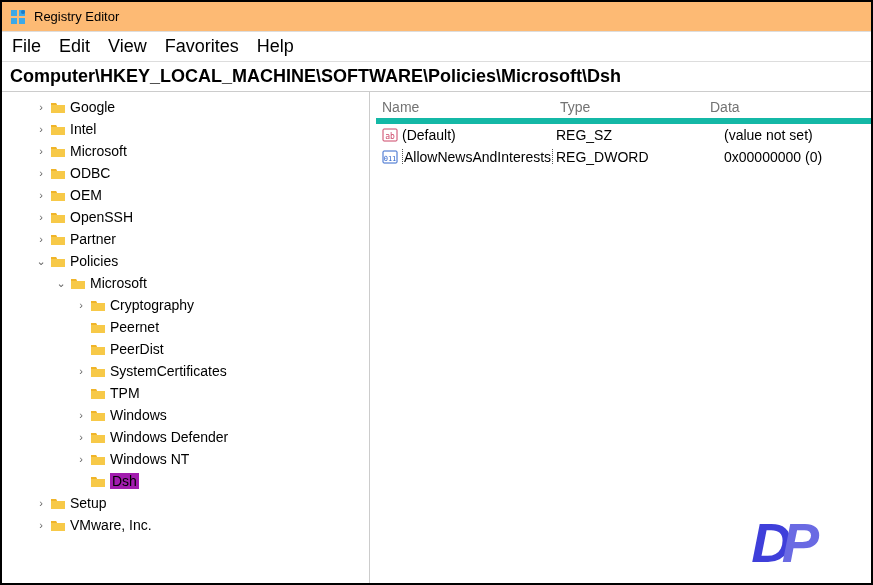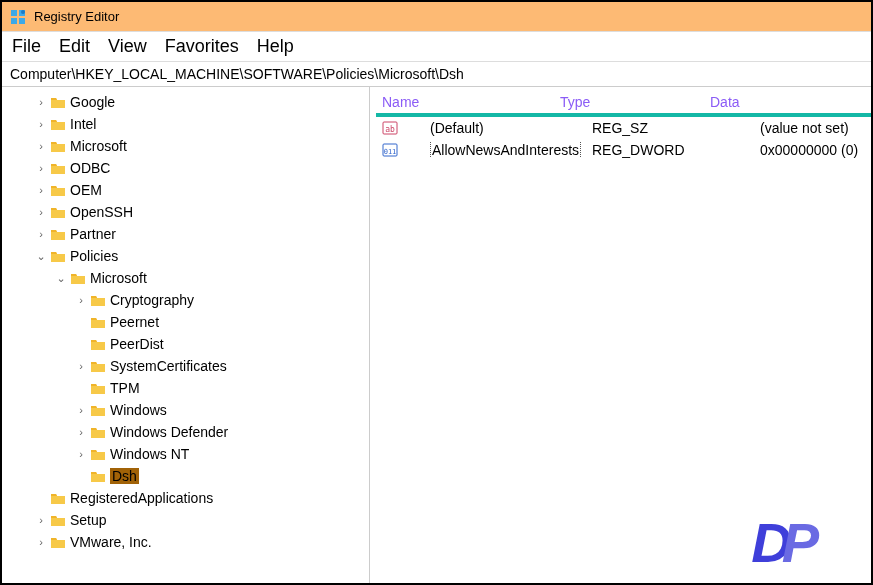--- a/index.html
+++ b/index.html
@@ -30,22 +30,23 @@
   .menubar {
     display: flex;
     gap: 18px;
     padding: 4px 10px;
     font-size: 18px;
     border-bottom: 1px solid #ddd;
   }
   .menubar span { cursor: default; }
   .address {
     padding: 4px 8px;
-    font-size: 14px;
+    font-size: 18px;
     border-bottom: 1px solid #ccc;
+    font-weight: bold;
   }
   .main {
     display: flex;
     height: calc(585px - 30px - 28px - 26px - 4px);
   }
   .tree-pane {
     width: 368px;
     overflow-y: scroll;
     border-right: 1px solid #ccc;
     padding: 4px 0 4px 4px;
@@ -54,41 +55,41 @@
   .tree-pane::-webkit-scrollbar { width: 12px; }
   .tree-pane::-webkit-scrollbar-thumb { background:#999; }
   .tree-pane::-webkit-scrollbar-track { background:#eee; }
 
   .list-pane {
     flex: 1;
     padding: 4px 0 0 6px;
   }
   .list-head {
     display: flex;
-    border-bottom: 4px solid #14b8a6;
+    border-bottom: 6px solid #14b8a6;
     font-size: 14px;
-    color: #8b5cf6;
+    color: #737373;
   }
   .list-head div { padding: 3px 6px; }
   .col-name { width: 178px; }
   .col-type { width: 150px; }
   .col-data { flex: 1; }
   .list-row {
     display: flex;
     align-items: center;
     font-size: 14px;
     height: 22px;
   }
   .list-row .vicon {
     width: 16px; height: 16px;
     margin: 0 4px 0 6px;
     flex-shrink: 0;
   }
-  .list-row .cell-name { width: 154px; white-space: nowrap; overflow: hidden; margin-left: 28px; }
-  .list-row .cell-type { width: 150px; margin-left: 8px; }
+  .list-row .cell-name { width: 154px; white-space: nowrap; overflow: hidden; }
+  .list-row .cell-type { width: 150px; }
   .list-row .cell-data { flex: 1; margin-left: 18px; }
   .selected-name {
     border: 1px dotted #555;
     padding: 0 1px;
   }
 
   
   .node {
     display: flex;
     align-items: center;
@@ -102,21 +103,21 @@
     font-size: 11px;
     display: inline-block;
   }
   .chev.blank { visibility: hidden; }
   .folder-icon {
     width: 16px; height: 14px;
     margin: 0 4px 0 2px;
   }
   .node-label { font-size: 14px; }
   .node.selected .node-label {
-    background: #a16207;
+    background: #a21caf;
     padding: 0 2px;
   }
   .depth1 { padding-left: 28px; }
   .depth2 { padding-left: 48px; }
   .depth3 { padding-left: 68px; }
 
   .watermark {
     position: absolute;
     right: 44px;
     bottom: 14px;
@@ -296,28 +297,20 @@
       </div>
     <div class="node depth3 selected">
         <span class="chev blank">›</span>
         <svg class="folder-icon" viewBox="0 0 16 14">
           <path fill="#f7c948" d="M1 3h5l1 2h8v8H1z"></path>
           <path fill="#f0b429" d="M1 3h5l1 2H1z"></path>
         </svg>
         <span class="node-label">Dsh</span>
       </div>
     <div class="node depth1">
-        <span class="chev blank">›</span>
-        <svg class="folder-icon" viewBox="0 0 16 14">
-          <path fill="#f7c948" d="M1 3h5l1 2h8v8H1z"></path>
-          <path fill="#f0b429" d="M1 3h5l1 2H1z"></path>
-        </svg>
-        <span class="node-label">RegisteredApplications</span>
-      </div>
-    <div class="node depth1">
         <span class="chev">›</span>
         <svg class="folder-icon" viewBox="0 0 16 14">
           <path fill="#f7c948" d="M1 3h5l1 2h8v8H1z"></path>
           <path fill="#f0b429" d="M1 3h5l1 2H1z"></path>
         </svg>
         <span class="node-label">Setup</span>
       </div>
     <div class="node depth1">
         <span class="chev">›</span>
         <svg class="folder-icon" viewBox="0 0 16 14">

